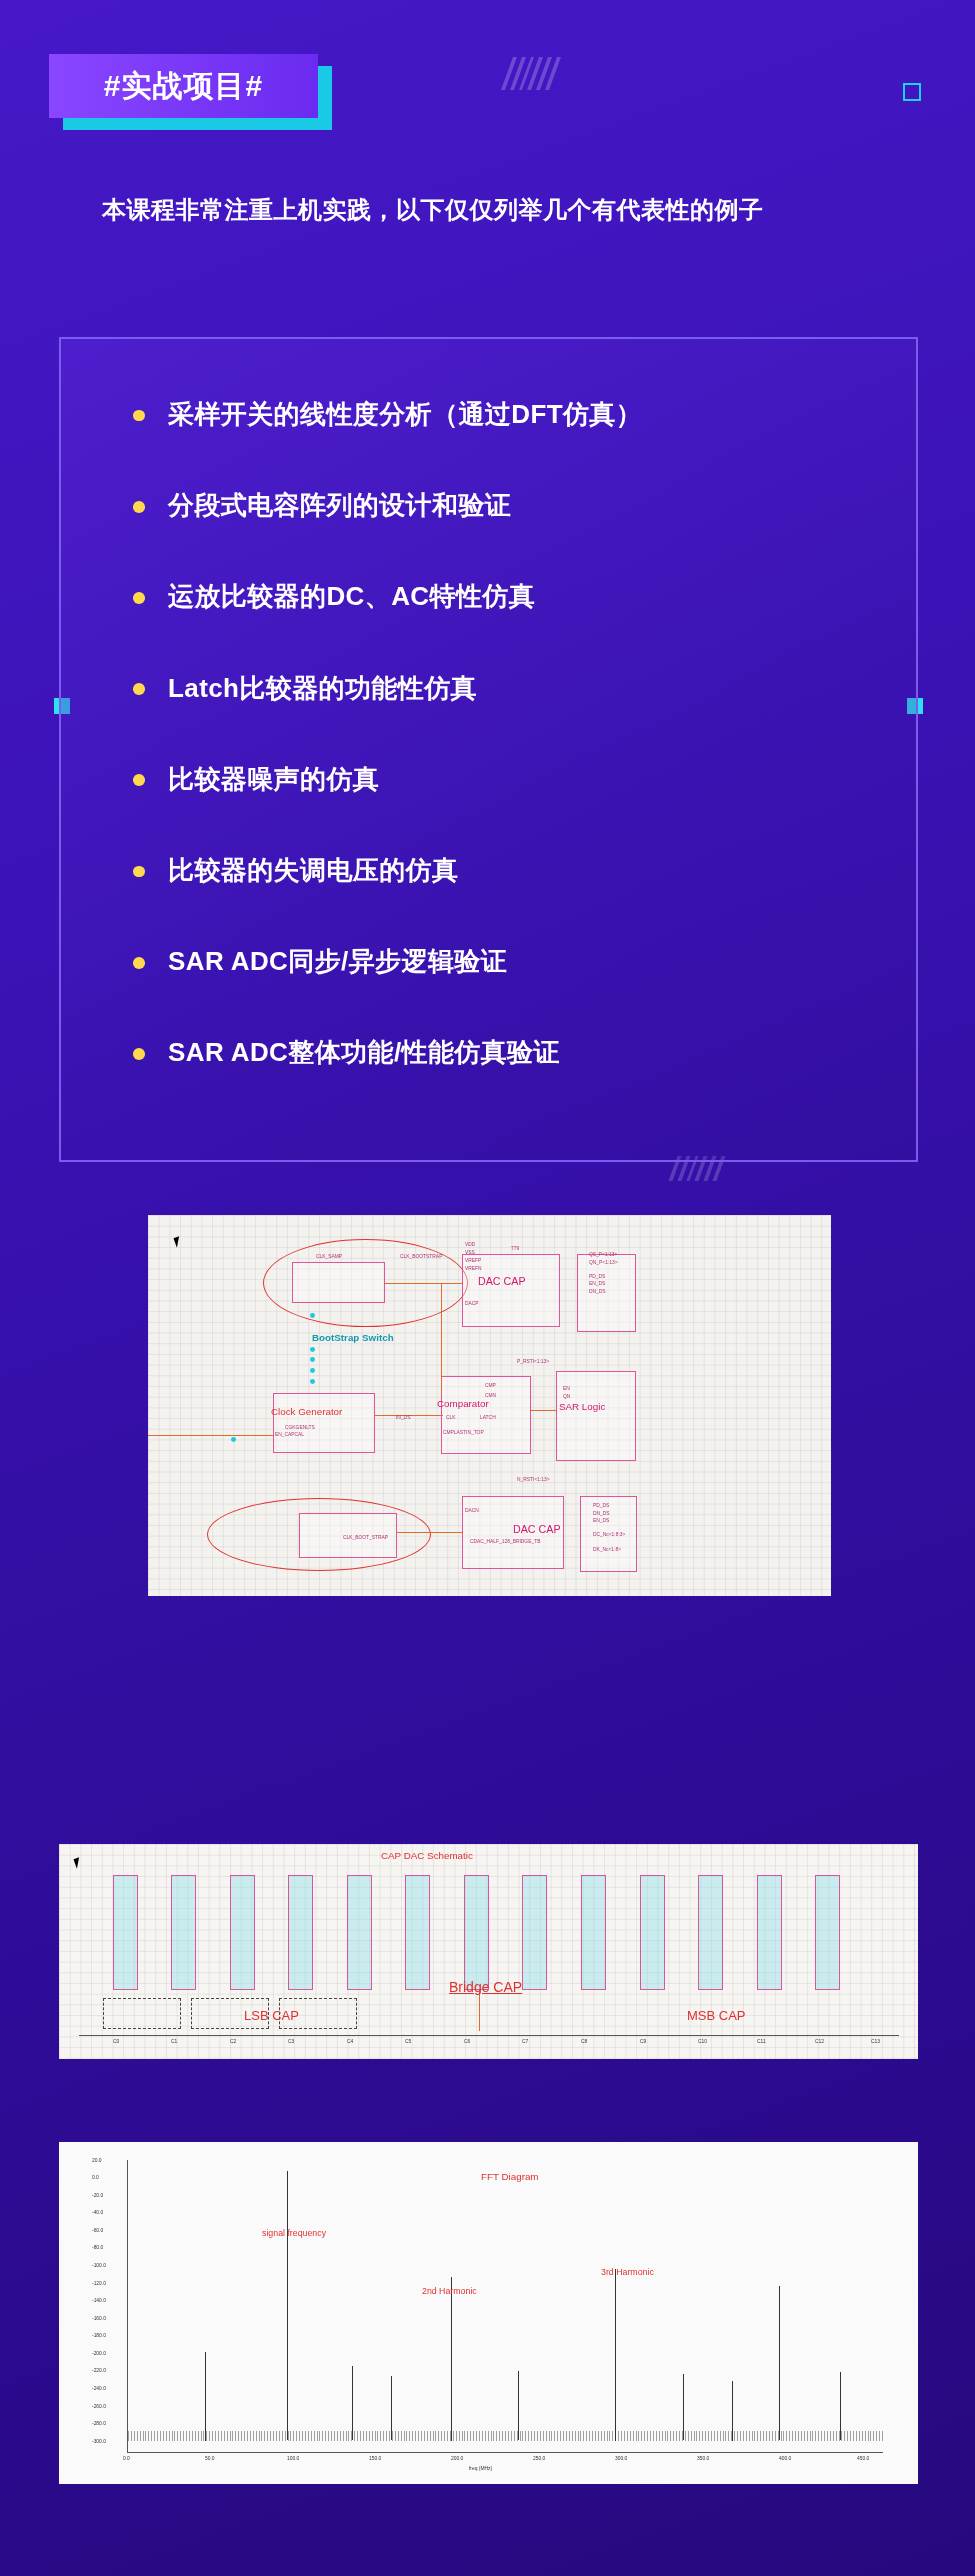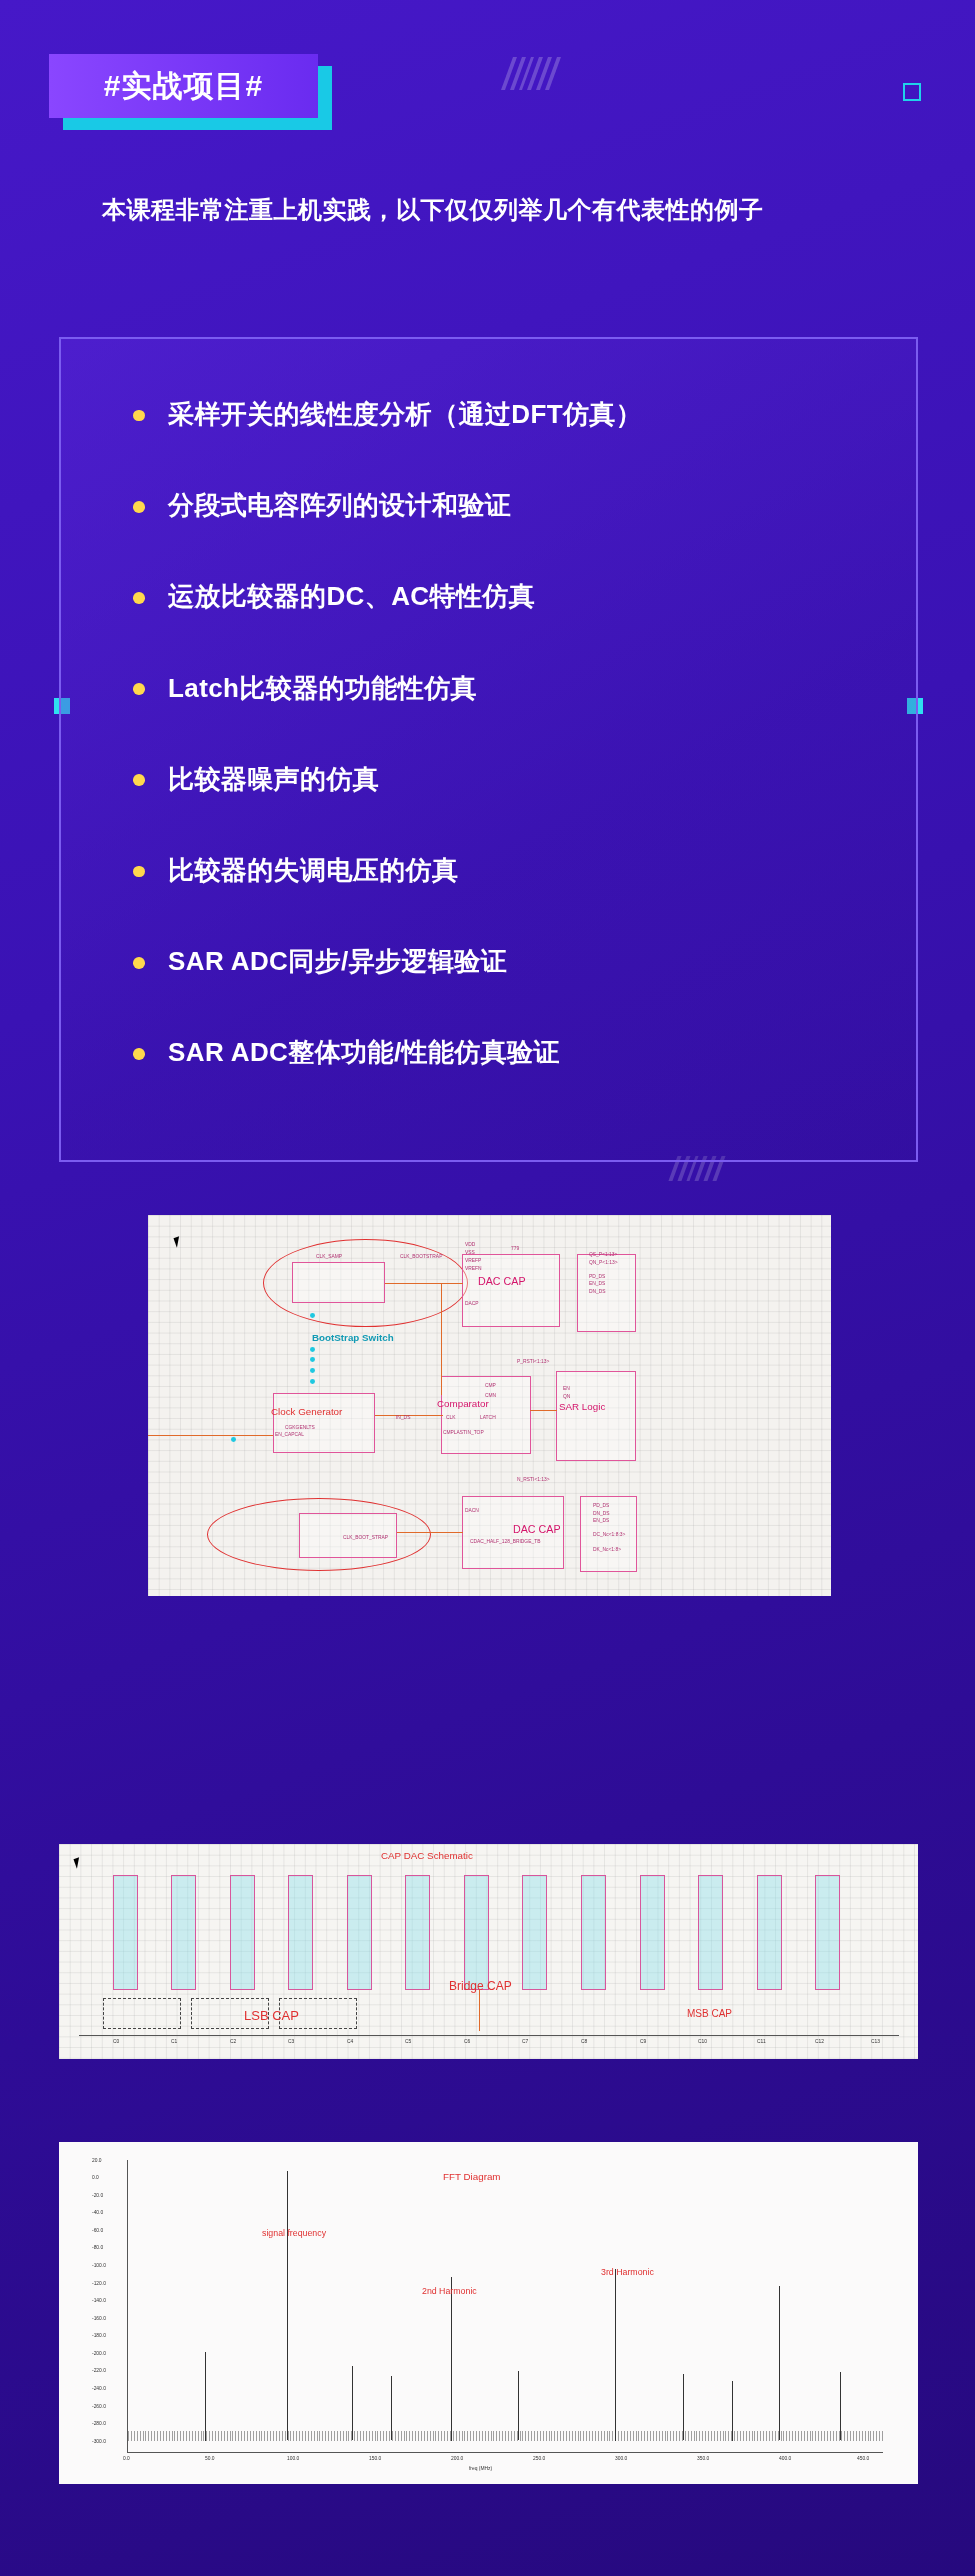--- a/index.html
+++ b/index.html
@@ -333,23 +333,23 @@
     <div class="caprow" style="left:639px; top:31px; width:25px; height:115px;"></div>
     <div class="caprow" style="left:698px; top:31px; width:25px; height:115px;"></div>
     <div class="caprow" style="left:756px; top:31px; width:25px; height:115px;"></div>
 
     <div class="dashbox" style="left:44px;  top:154px; width:78px; height:31px;"></div>
     <div class="dashbox" style="left:132px; top:154px; width:78px; height:31px;"></div>
     <div class="dashbox" style="left:220px; top:154px; width:78px; height:31px;"></div>
 
     <div class="wire" style="left:420px; top:146px; width:1px; height:41px;"></div>
 
-    <div class="lbl red" style="left:390px; top:135px; font-size:12px;">Bridge CAP</div>
+    <div class="lbl red" style="left:390px; top:135px; font-size:14px;text-decoration:underline;">Bridge CAP</div>
     <div class="lbl red" style="left:185px; top:164px; font-size:13px;">LSB CAP</div>
-    <div class="lbl red" style="left:605px; top:164px; font-size:10px;padding-left:23px;">MSB CAP</div>
+    <div class="lbl red" style="left:605px; top:164px; font-size:13px;padding-left:23px;">MSB CAP</div>
 
     <div class="axis" style="left:19.5px; top:191px; width:820px; height:1px;"></div>
     <div class="xtick" style="left:54px;  top:195px;">C0</div>
     <div class="xtick" style="left:112px; top:195px;">C1</div>
     <div class="xtick" style="left:171px; top:195px;">C2</div>
     <div class="xtick" style="left:229px; top:195px;">C3</div>
     <div class="xtick" style="left:288px; top:195px;">C4</div>
     <div class="xtick" style="left:346px; top:195px;">C5</div>
     <div class="xtick" style="left:405px; top:195px;">C6</div>
     <div class="xtick" style="left:463px; top:195px;">C7</div>
@@ -403,20 +403,20 @@
     <div class="spike" style="left:556px; top:127px; height:172px;"></div>
     <div class="spike" style="left:720px; top:144px; height:154px;"></div>
     <div class="spike" style="left:146px; top:210px; height:89px;"></div>
     <div class="spike" style="left:293px; top:224px; height:74px;"></div>
     <div class="spike" style="left:332px; top:234px; height:64px;"></div>
     <div class="spike" style="left:459px; top:229px; height:69px;"></div>
     <div class="spike" style="left:624px; top:232px; height:66px;"></div>
     <div class="spike" style="left:673px; top:239px; height:60px;"></div>
     <div class="spike" style="left:781px; top:230px; height:68px;"></div>
 
-    <div class="chart-title" style="left:384px; top:29px;">FFT Diagram</div>
+    <div class="chart-title" style="left:422px; top:29px;">FFT Diagram</div>
     <div class="chart-title" style="left:203px; top:86px; font-size:8.8px;">signal frequency</div>
     <div class="chart-title" style="left:363px; top:144px; font-size:8.8px;">2nd Harmonic</div>
     <div class="chart-title" style="left:542px; top:125px; font-size:8.8px;">3rd Harmonic</div>
   </div>
 
 </div>
 
 
 </body></html>

